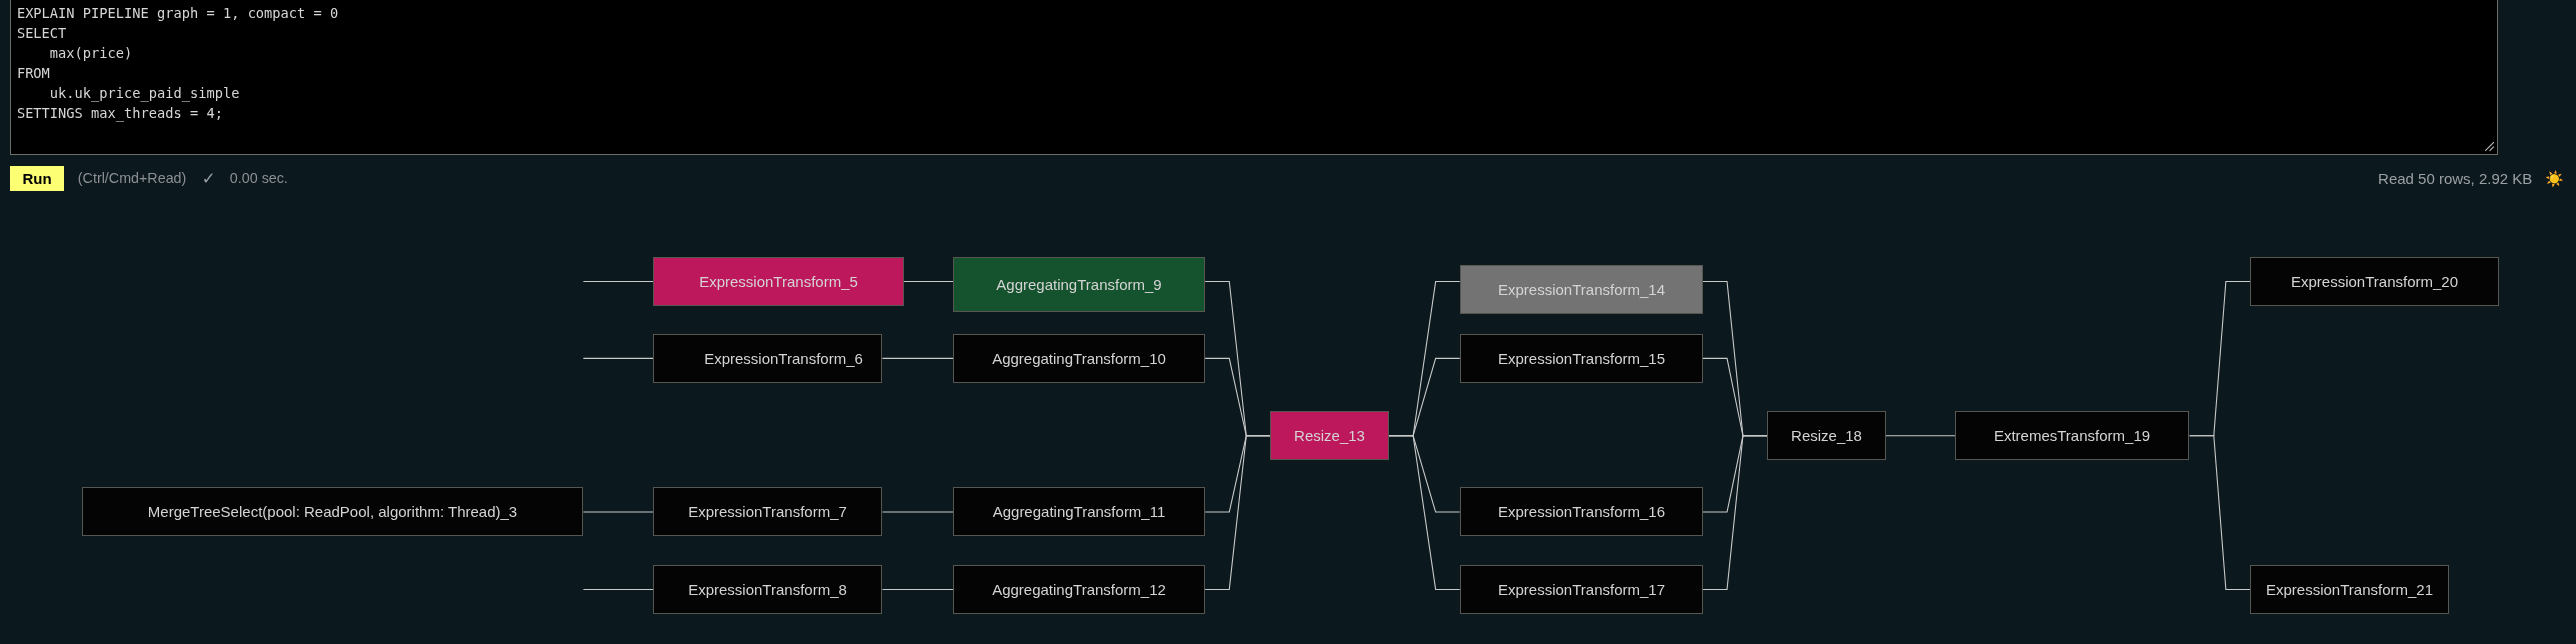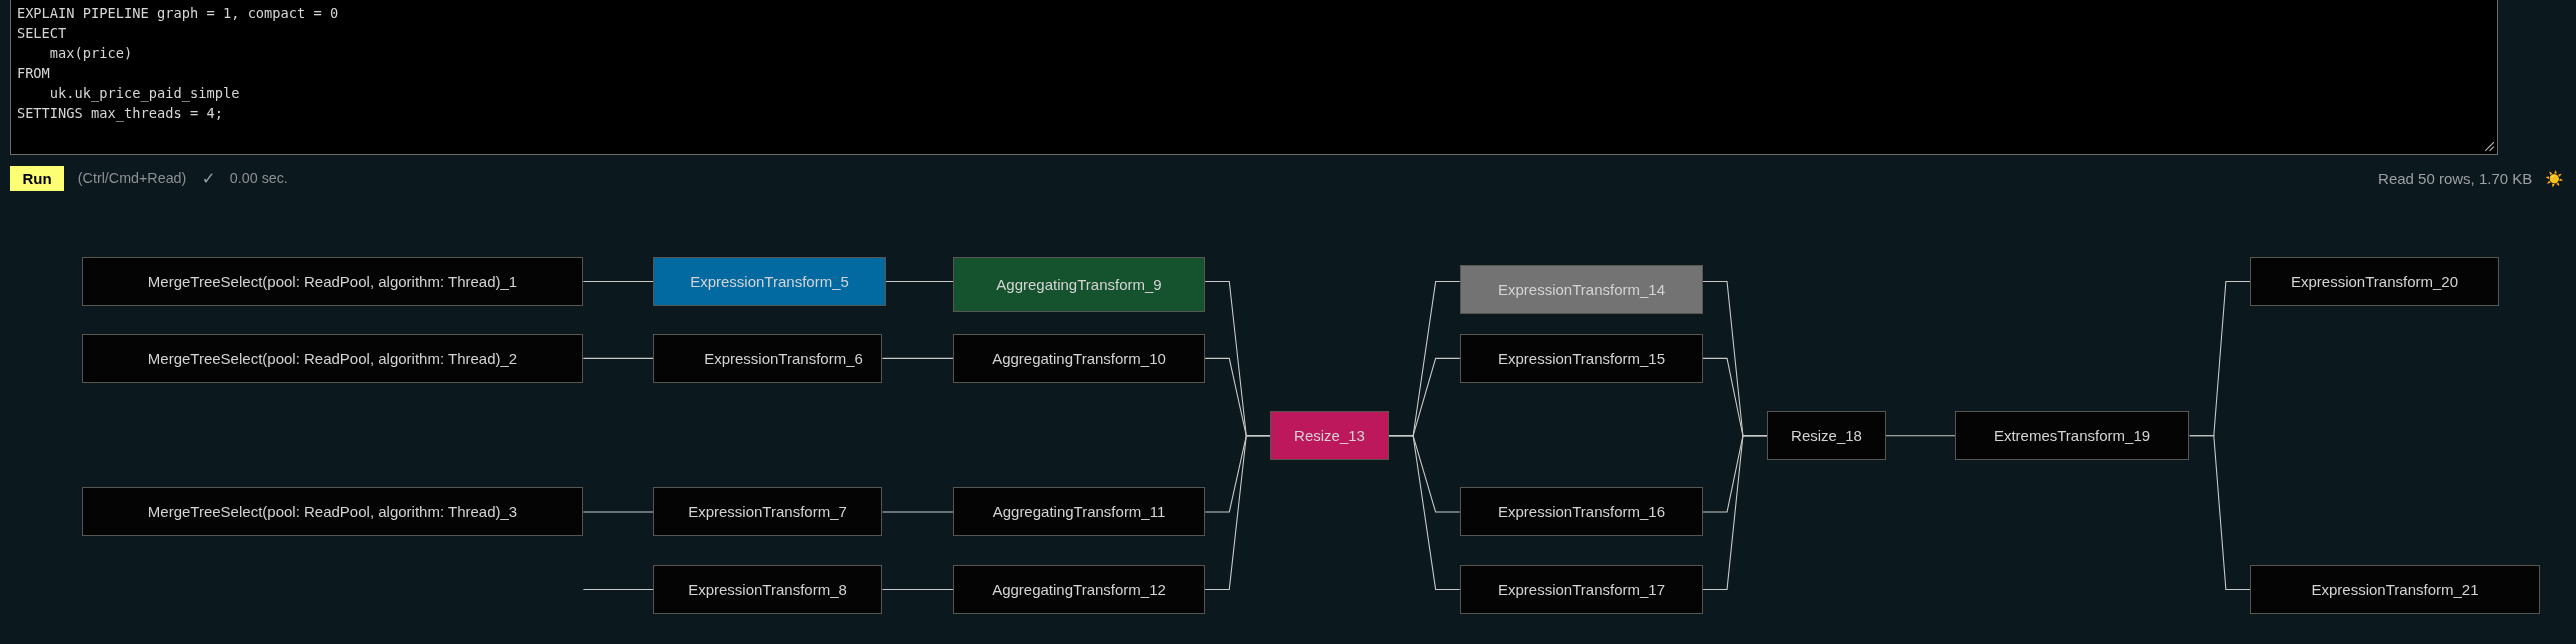--- a/index.html
+++ b/index.html
@@ -87,21 +87,21 @@
     <line x1="20" y1="12" x2="12" y2="20" stroke="#bdbdbd" stroke-width="2"></line>
   </svg>
 </div>
 
 <div id="toolbar">
   <button id="run-button">Run</button>
   <span class="tb-text">(Ctrl/Cmd+Read)</span>
   <span id="run-check">✓</span>
   <span class="tb-text">0.00 sec.</span>
   <div id="toolbar-right">
-    <span id="read-stats">Read 50 rows, 1.70 KB</span>
+    <span id="read-stats">Read 50 rows, 2.92 KB</span>
     <span id="theme-toggle">☀️</span>
   </div>
 </div>
 
 <div id="graph">
   <svg id="edges" viewBox="0 0 4694 814" width="2576" height="447">
       <polyline points="1063,152 1190,152" fill="none" stroke="#c9c9c9" stroke-width="2"></polyline>
       <polyline points="1063,292 1190,292" fill="none" stroke="#c9c9c9" stroke-width="2"></polyline>
       <polyline points="1063,572 1190,572" fill="none" stroke="#c9c9c9" stroke-width="2"></polyline>
       <polyline points="1063,713 1190,713" fill="none" stroke="#c9c9c9" stroke-width="2"></polyline>
@@ -119,30 +119,24 @@
       <polyline points="2531,433 2575,433 2616,713 2660,713" fill="none" stroke="#c9c9c9" stroke-width="2"></polyline>
       <polyline points="3103,152 3147,152 3176,433 3220,433" fill="none" stroke="#c9c9c9" stroke-width="2"></polyline>
       <polyline points="3103,292 3147,292 3176,433 3220,433" fill="none" stroke="#c9c9c9" stroke-width="2"></polyline>
       <polyline points="3103,572 3147,572 3176,433 3220,433" fill="none" stroke="#c9c9c9" stroke-width="2"></polyline>
       <polyline points="3103,713 3147,713 3176,433 3220,433" fill="none" stroke="#c9c9c9" stroke-width="2"></polyline>
       <polyline points="3436,433 3563,433" fill="none" stroke="#c9c9c9" stroke-width="2"></polyline>
       <polyline points="3990,433 4034,433 4056,152 4100,152" fill="none" stroke="#c9c9c9" stroke-width="2"></polyline>
       <polyline points="3990,433 4034,433 4056,713 4100,713" fill="none" stroke="#c9c9c9" stroke-width="2"></polyline>
     </svg>
 
-<div class="node" style="left: 82px; top: 59px; width: 501px; height: 49px; background: rgb(4, 4, 4); border-color: rgb(88, 86, 81); color: rgb(212, 212, 212);">
-      <span>MergeTreeSelect(pool: ReadPool, algorithm: Thread)_1</span>
-    </div>
-    <div class="node" style="left: 82px; top: 136px; width: 501px; height: 49px; background: rgb(4, 4, 4); border-color: rgb(88, 86, 81); color: rgb(212, 212, 212);">
-      <span>MergeTreeSelect(pool: ReadPool, algorithm: Thread)_2</span>
-    </div>
     <div class="node" style="left: 82px; top: 289px; width: 501px; height: 49px; background: rgb(4, 4, 4); border-color: rgb(88, 86, 81); color: rgb(212, 212, 212);">
       <span>MergeTreeSelect(pool: ReadPool, algorithm: Thread)_3</span>
     </div>
-    <div class="node" style="left: 653px; top: 59px; width: 233px; height: 49px; background: #0369a1; border-color: rgb(88, 86, 81); color: rgb(212, 212, 212);">
+    <div class="node" style="left: 653px; top: 59px; width: 251px; height: 49px; background: #be185d; border-color: rgb(88, 86, 81); color: rgb(212, 212, 212);">
       <span>ExpressionTransform_5</span>
     </div>
     <div class="node" style="left: 653px; top: 136px; width: 229px; height: 49px; background: rgb(4, 4, 4); border-color: rgb(88, 86, 81); color: rgb(212, 212, 212); padding-left: 32px;">
       <span>ExpressionTransform_6</span>
     </div>
     <div class="node" style="left: 653px; top: 289px; width: 229px; height: 49px; background: rgb(4, 4, 4); border-color: rgb(88, 86, 81); color: rgb(212, 212, 212);">
       <span>ExpressionTransform_7</span>
     </div>
     <div class="node" style="left: 653px; top: 367px; width: 229px; height: 49px; background: rgb(4, 4, 4); border-color: rgb(88, 86, 81); color: rgb(212, 212, 212);">
       <span>ExpressionTransform_8</span>
@@ -176,17 +170,17 @@
     </div>
     <div class="node" style="left: 1767px; top: 213px; width: 119px; height: 49px; background: rgb(4, 4, 4); border-color: rgb(88, 86, 81); color: rgb(212, 212, 212);">
       <span>Resize_18</span>
     </div>
     <div class="node" style="left: 1955px; top: 213px; width: 234px; height: 49px; background: rgb(4, 4, 4); border-color: rgb(88, 86, 81); color: rgb(212, 212, 212);">
       <span>ExtremesTransform_19</span>
     </div>
     <div class="node" style="left: 2250px; top: 59px; width: 249px; height: 49px; background: rgb(4, 4, 4); border-color: rgb(88, 86, 81); color: rgb(212, 212, 212);">
       <span>ExpressionTransform_20</span>
     </div>
-    <div class="node" style="left: 2250px; top: 367px; width: 290px; height: 49px; background: rgb(4, 4, 4); border-color: rgb(88, 86, 81); color: rgb(212, 212, 212);">
+    <div class="node" style="left: 2250px; top: 367px; width: 199px; height: 49px; background: rgb(4, 4, 4); border-color: rgb(88, 86, 81); color: rgb(212, 212, 212);">
       <span>ExpressionTransform_21</span>
     </div>
   </div>
 
 
 </body></html>

